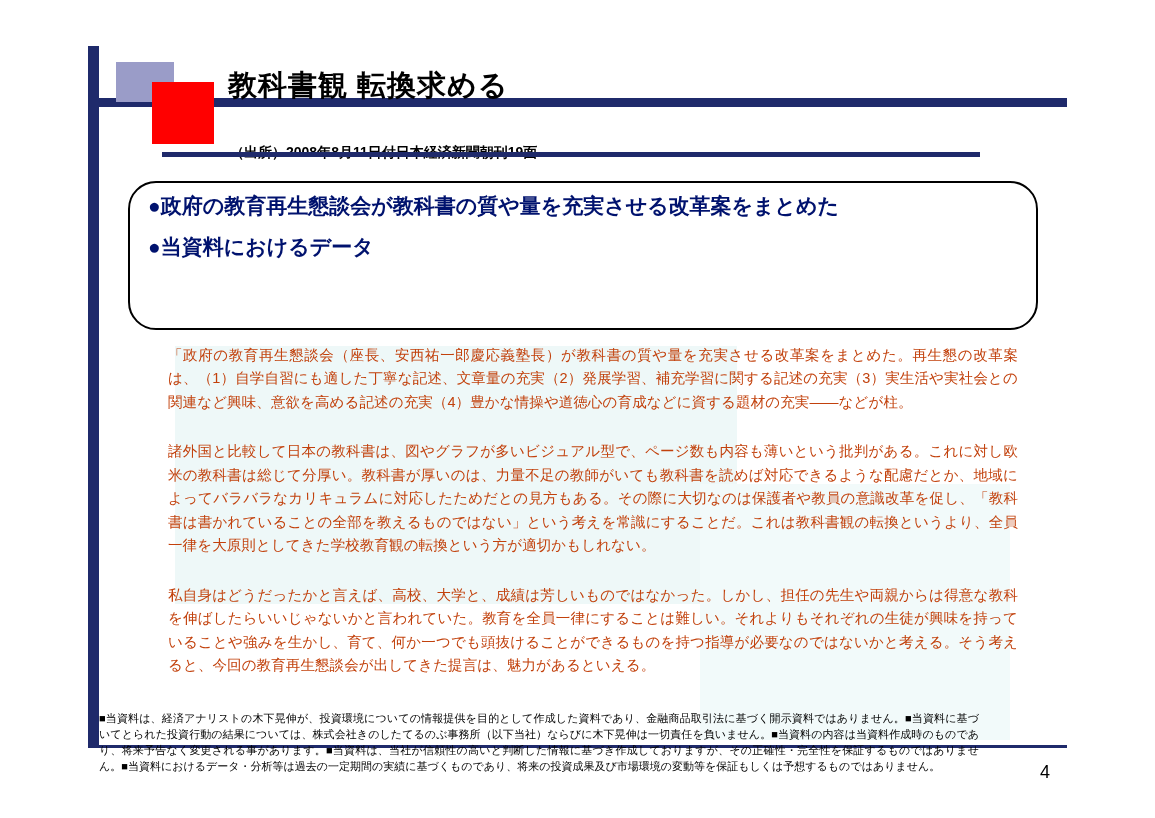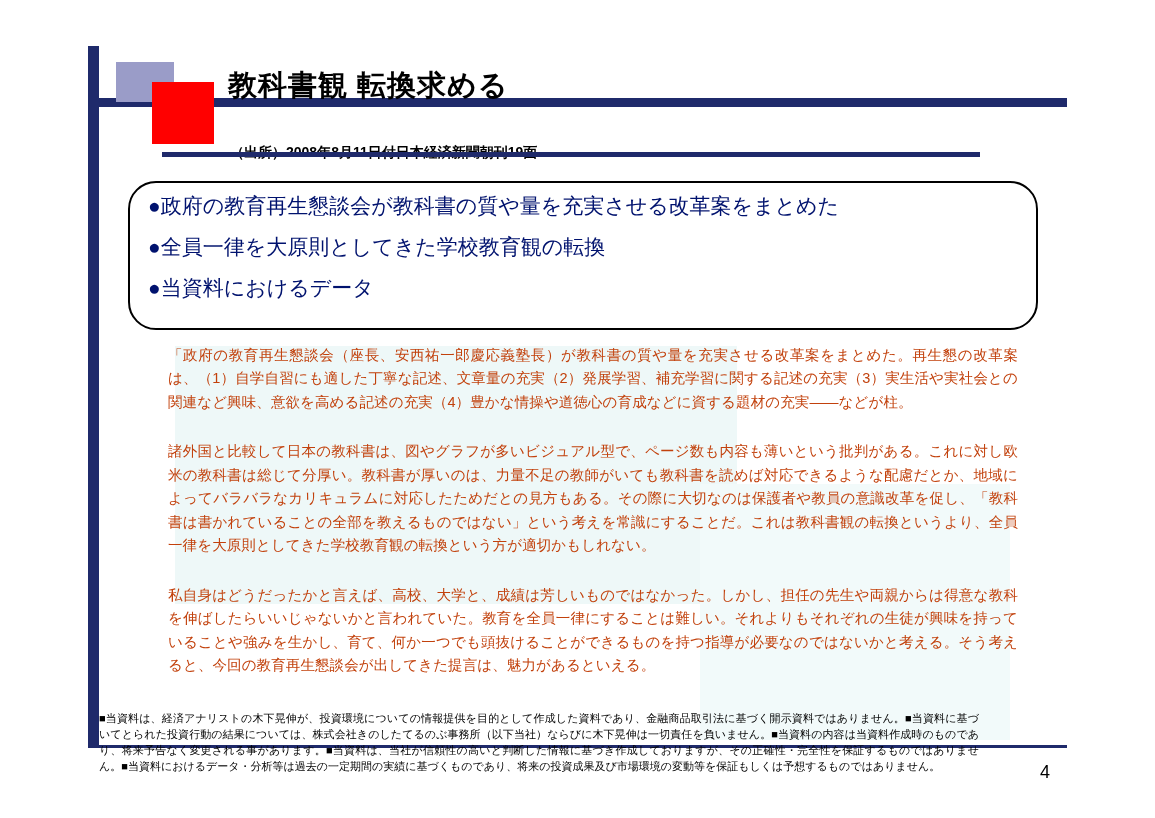--- a/index.html
+++ b/index.html
@@ -99,21 +99,21 @@
     box-sizing: border-box;
   }
   .summary-list {
     position: absolute;
     left: 18px;
     top: 12px;
     right: 10px;
   }
   .summary-item {
     font-size: 21px;
-    font-weight: normal;
+    font-weight: bold;
     color: #00126e;
     line-height: 1.0;
     margin-bottom: 20px;
     white-space: nowrap;
   }
 
   
   .body-wrap {
     position: absolute;
     left: 168px;
@@ -184,21 +184,20 @@
   <div class="header-square-blue"></div>
   <div class="header-square-red"></div>
 
   <div class="title">教科書観 転換求める</div>
   <div class="source">（出所）2008年8月11日付日本経済新聞朝刊19面</div>
   <div class="source-rule"></div>
 
   <div class="summary-box">
     <div class="summary-list">
       <div class="summary-item">●政府の教育再生懇談会が教科書の質や量を充実させる改革案をまとめた</div>
-      <div class="summary-item">●全員一律を大原則としてきた学校教育観の転換</div>
       <div class="summary-item">●当資料におけるデータ</div>
     </div>
   </div>
 
   <div class="tint-a"></div>
   <div class="tint-b"></div>
 
   <div class="body-wrap">
     <p class="para">「政府の教育再生懇談会（座長、安西祐一郎慶応義塾長）が教科書の質や量を充実させる改革案をまとめた。再生懇の改革案は、（1）自学自習にも適した丁寧な記述、文章量の充実（2）発展学習、補充学習に関する記述の充実（3）実生活や実社会との関連など興味、意欲を高める記述の充実（4）豊かな情操や道徳心の育成などに資する題材の充実——などが柱。</p>
     <p class="para">諸外国と比較して日本の教科書は、図やグラフが多いビジュアル型で、ページ数も内容も薄いという批判がある。これに対し欧米の教科書は総じて分厚い。教科書が厚いのは、力量不足の教師がいても教科書を読めば対応できるような配慮だとか、地域によってバラバラなカリキュラムに対応したためだとの見方もある。その際に大切なのは保護者や教員の意識改革を促し、「教科書は書かれていることの全部を教えるものではない」という考えを常識にすることだ。これは教科書観の転換というより、全員一律を大原則としてきた学校教育観の転換という方が適切かもしれない。</p>

